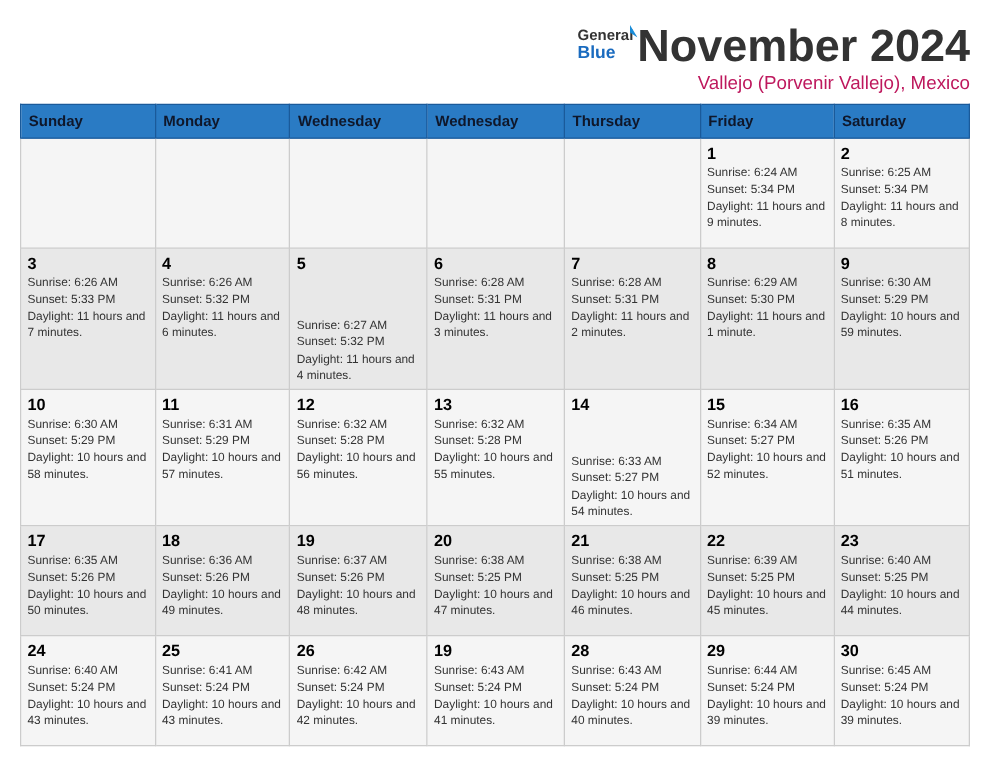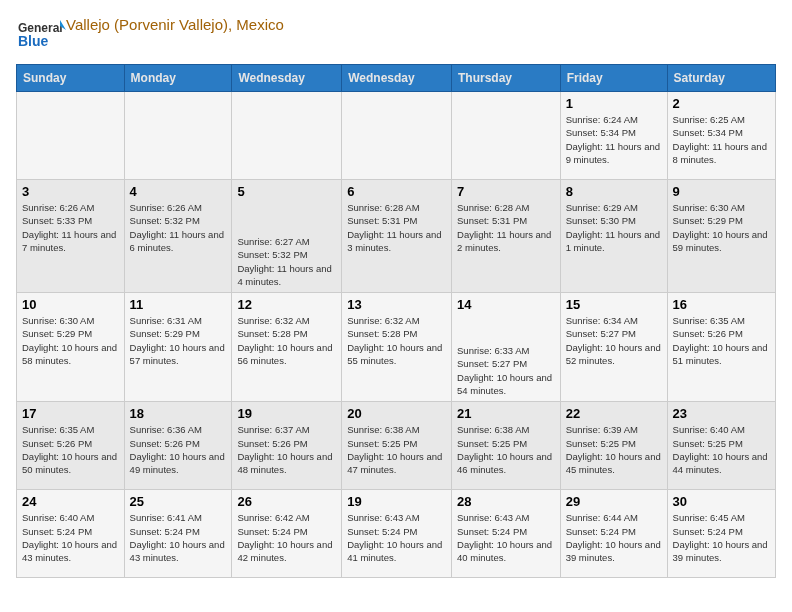--- a/index.html
+++ b/index.html
@@ -6,48 +6,48 @@
     body {
       font-family: Arial, sans-serif;
       background: #fff;
       width: 792px;
       min-height: 612px;
       padding: 16px;
     }
     .header-section {
       display: flex;
       align-items: flex-start;
-      justify-content: flex-start;
+      justify-content: flex-end;
       margin-bottom: 8px;
     }
     .logo {
       display: flex;
       align-items: center;
       gap: 4px;
     }
     .title-section {
       text-align: right;
     }
     .month-title {
       font-size: 36px;
       font-weight: bold;
       color: #333;
     }
     .location-subtitle {
       font-size: 15px;
-      color: #a16207;
+      color: #be185d;
     }
     .calendar-table {
       width: 100%;
       border-collapse: collapse;
       font-size: 10.5px;
     }
     .calendar-table thead th {
       background-color: #2a7bc4;
-      color: #e5e5e5;
+      color: #0f172a;
       text-align: left;
       padding: 6px 6px;
       font-size: 12px;
       border: 1px solid #1a5a9a;
     }
     .calendar-table tbody td {
       border: 1px solid #ccc;
       vertical-align: top;
       padding: 4px 5px;
       min-height: 80px;
@@ -81,20 +81,21 @@
 <div class="header-section">
   <div class="logo">
     <svg width="50" height="40" viewBox="0 0 50 40">
       <rect x="0" y="0" width="50" height="40" fill="white"></rect>
       <text x="2" y="16" font-size="12" font-weight="bold" font-family="Arial" fill="#333">General</text>
       <text x="2" y="30" font-size="14" font-weight="bold" font-family="Arial" fill="#1a6bbf">Blue</text>
       <polygon points="44,4 50,14 44,10" fill="#1a8cd8"></polygon>
     </svg>
   </div>
   <div class="title-section">
+    <div class="month-title">November 2024</div>
     <div class="location-subtitle">Vallejo (Porvenir Vallejo), Mexico</div>
   </div>
 </div>
 
 <table class="calendar-table">
   <thead>
     <tr>
     <th>Sunday</th>
         <th>Monday</th>
         <th>Wednesday</th>

